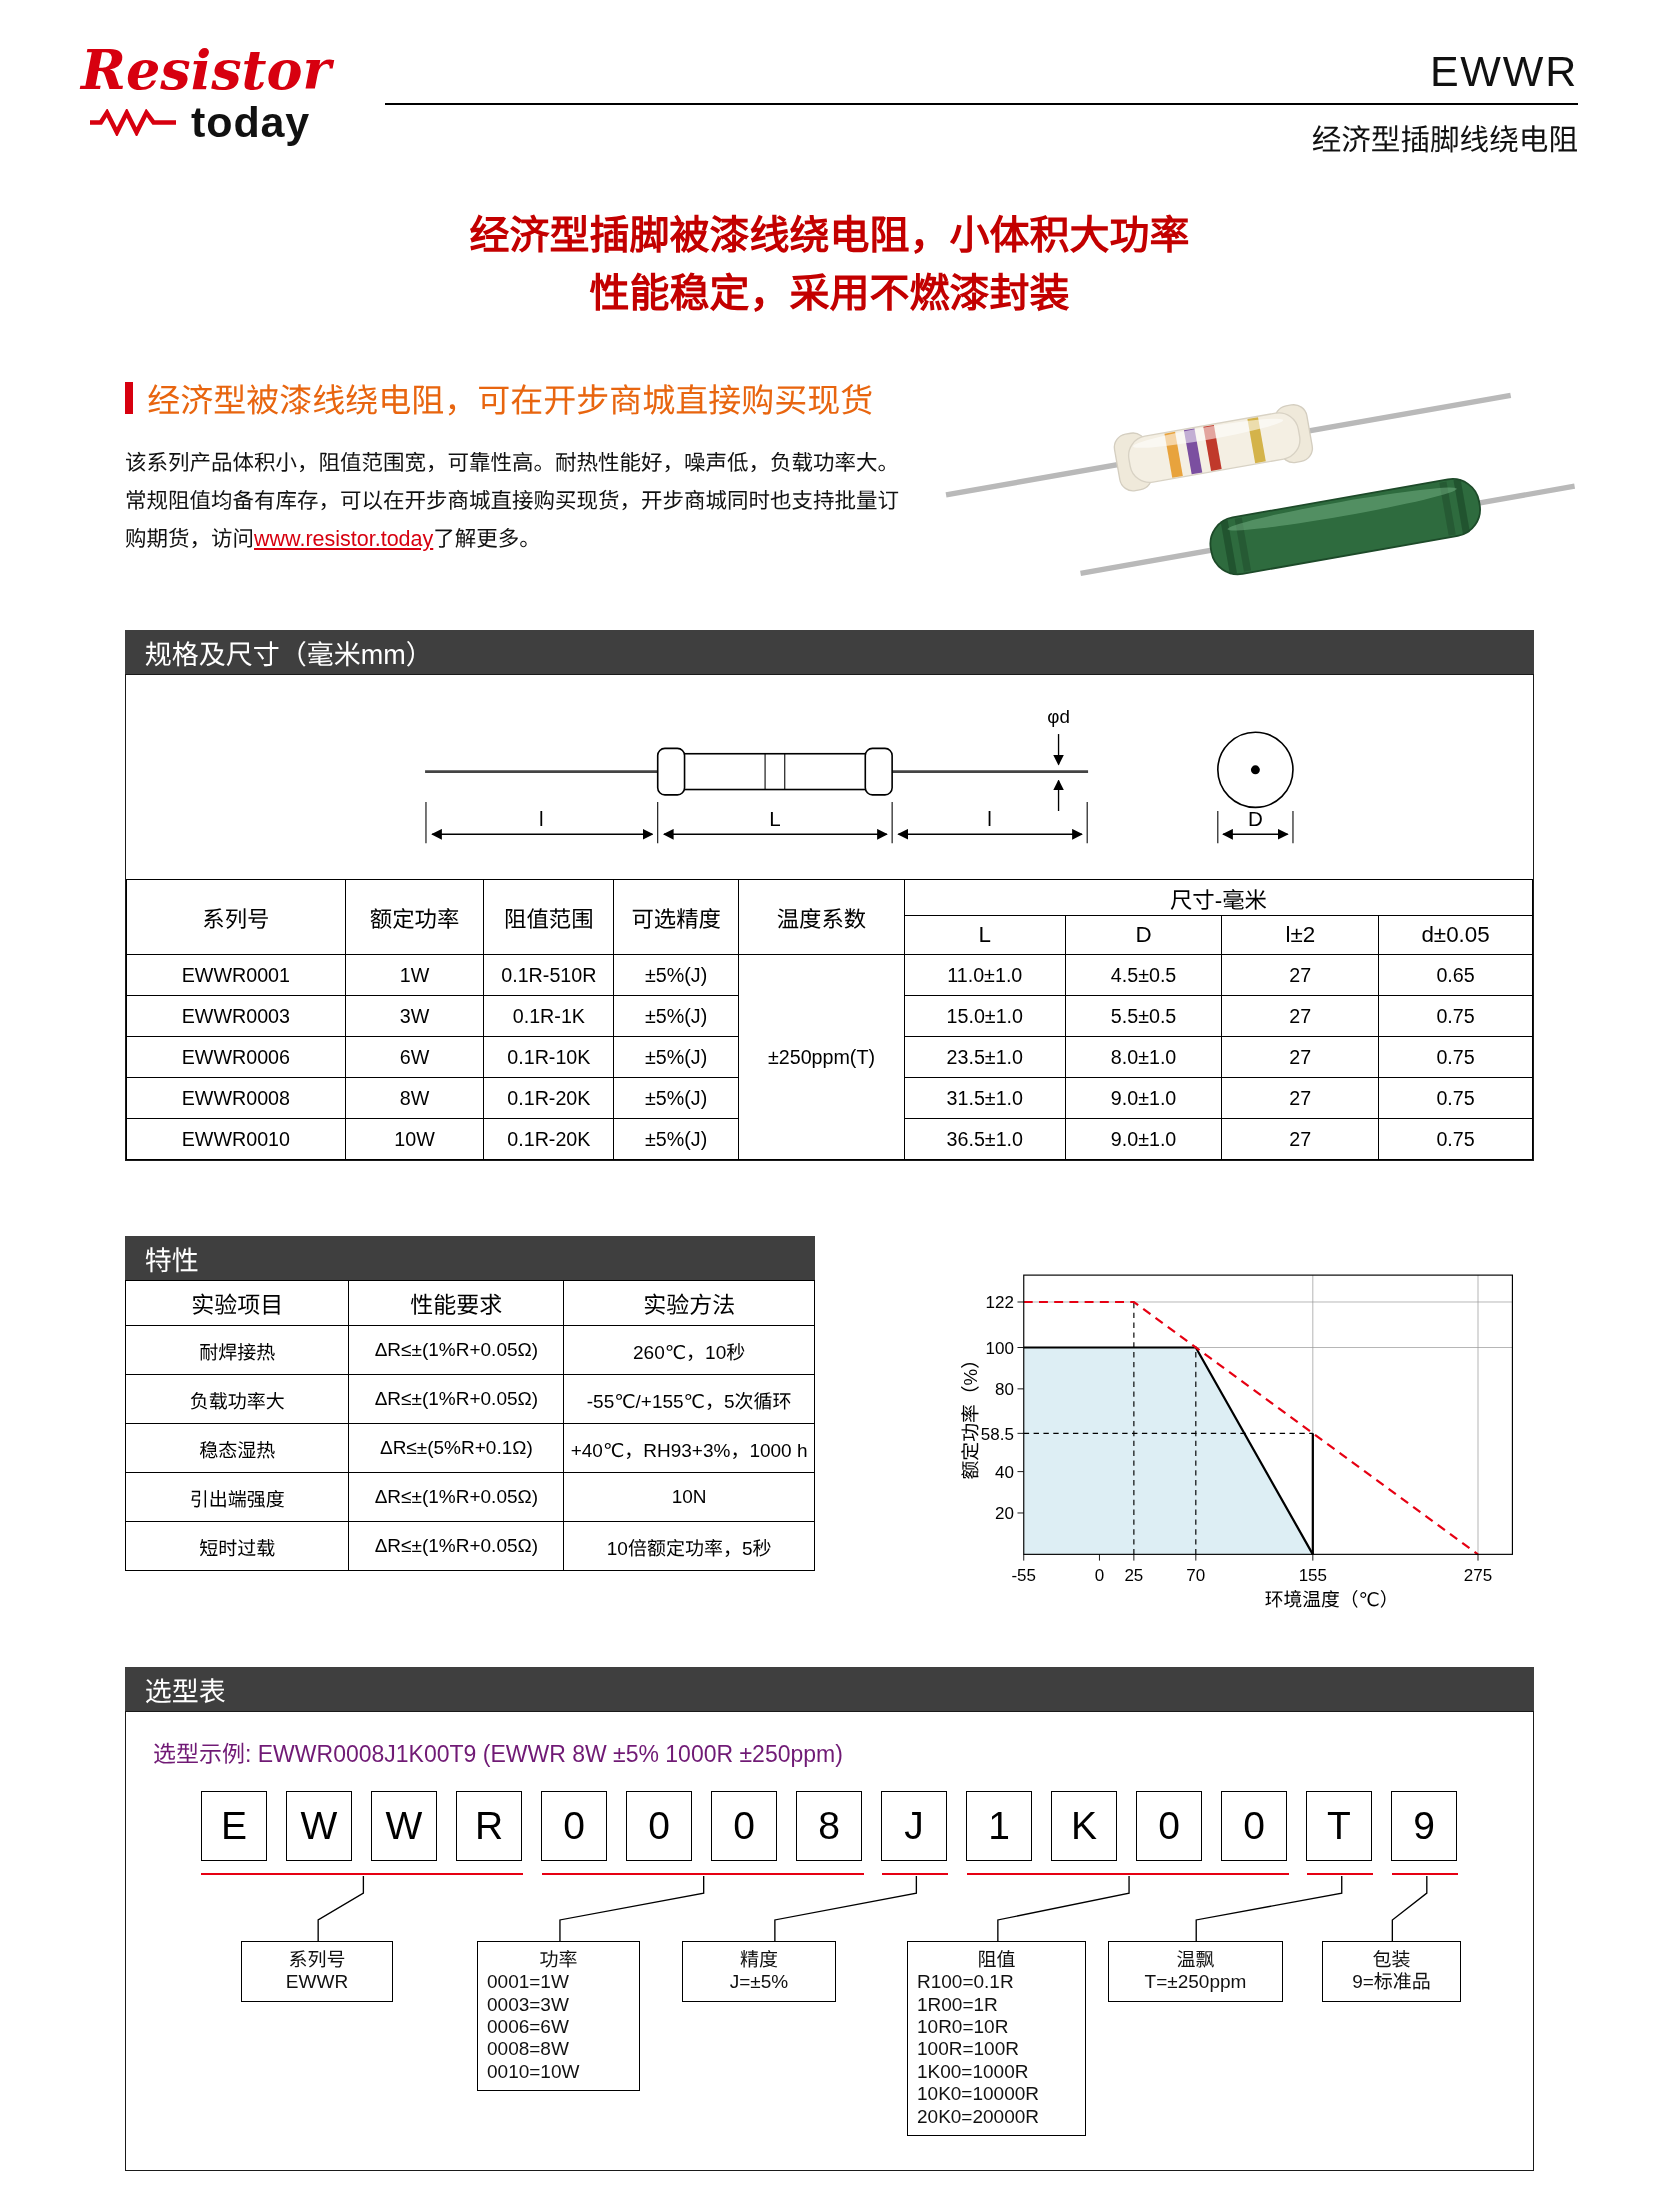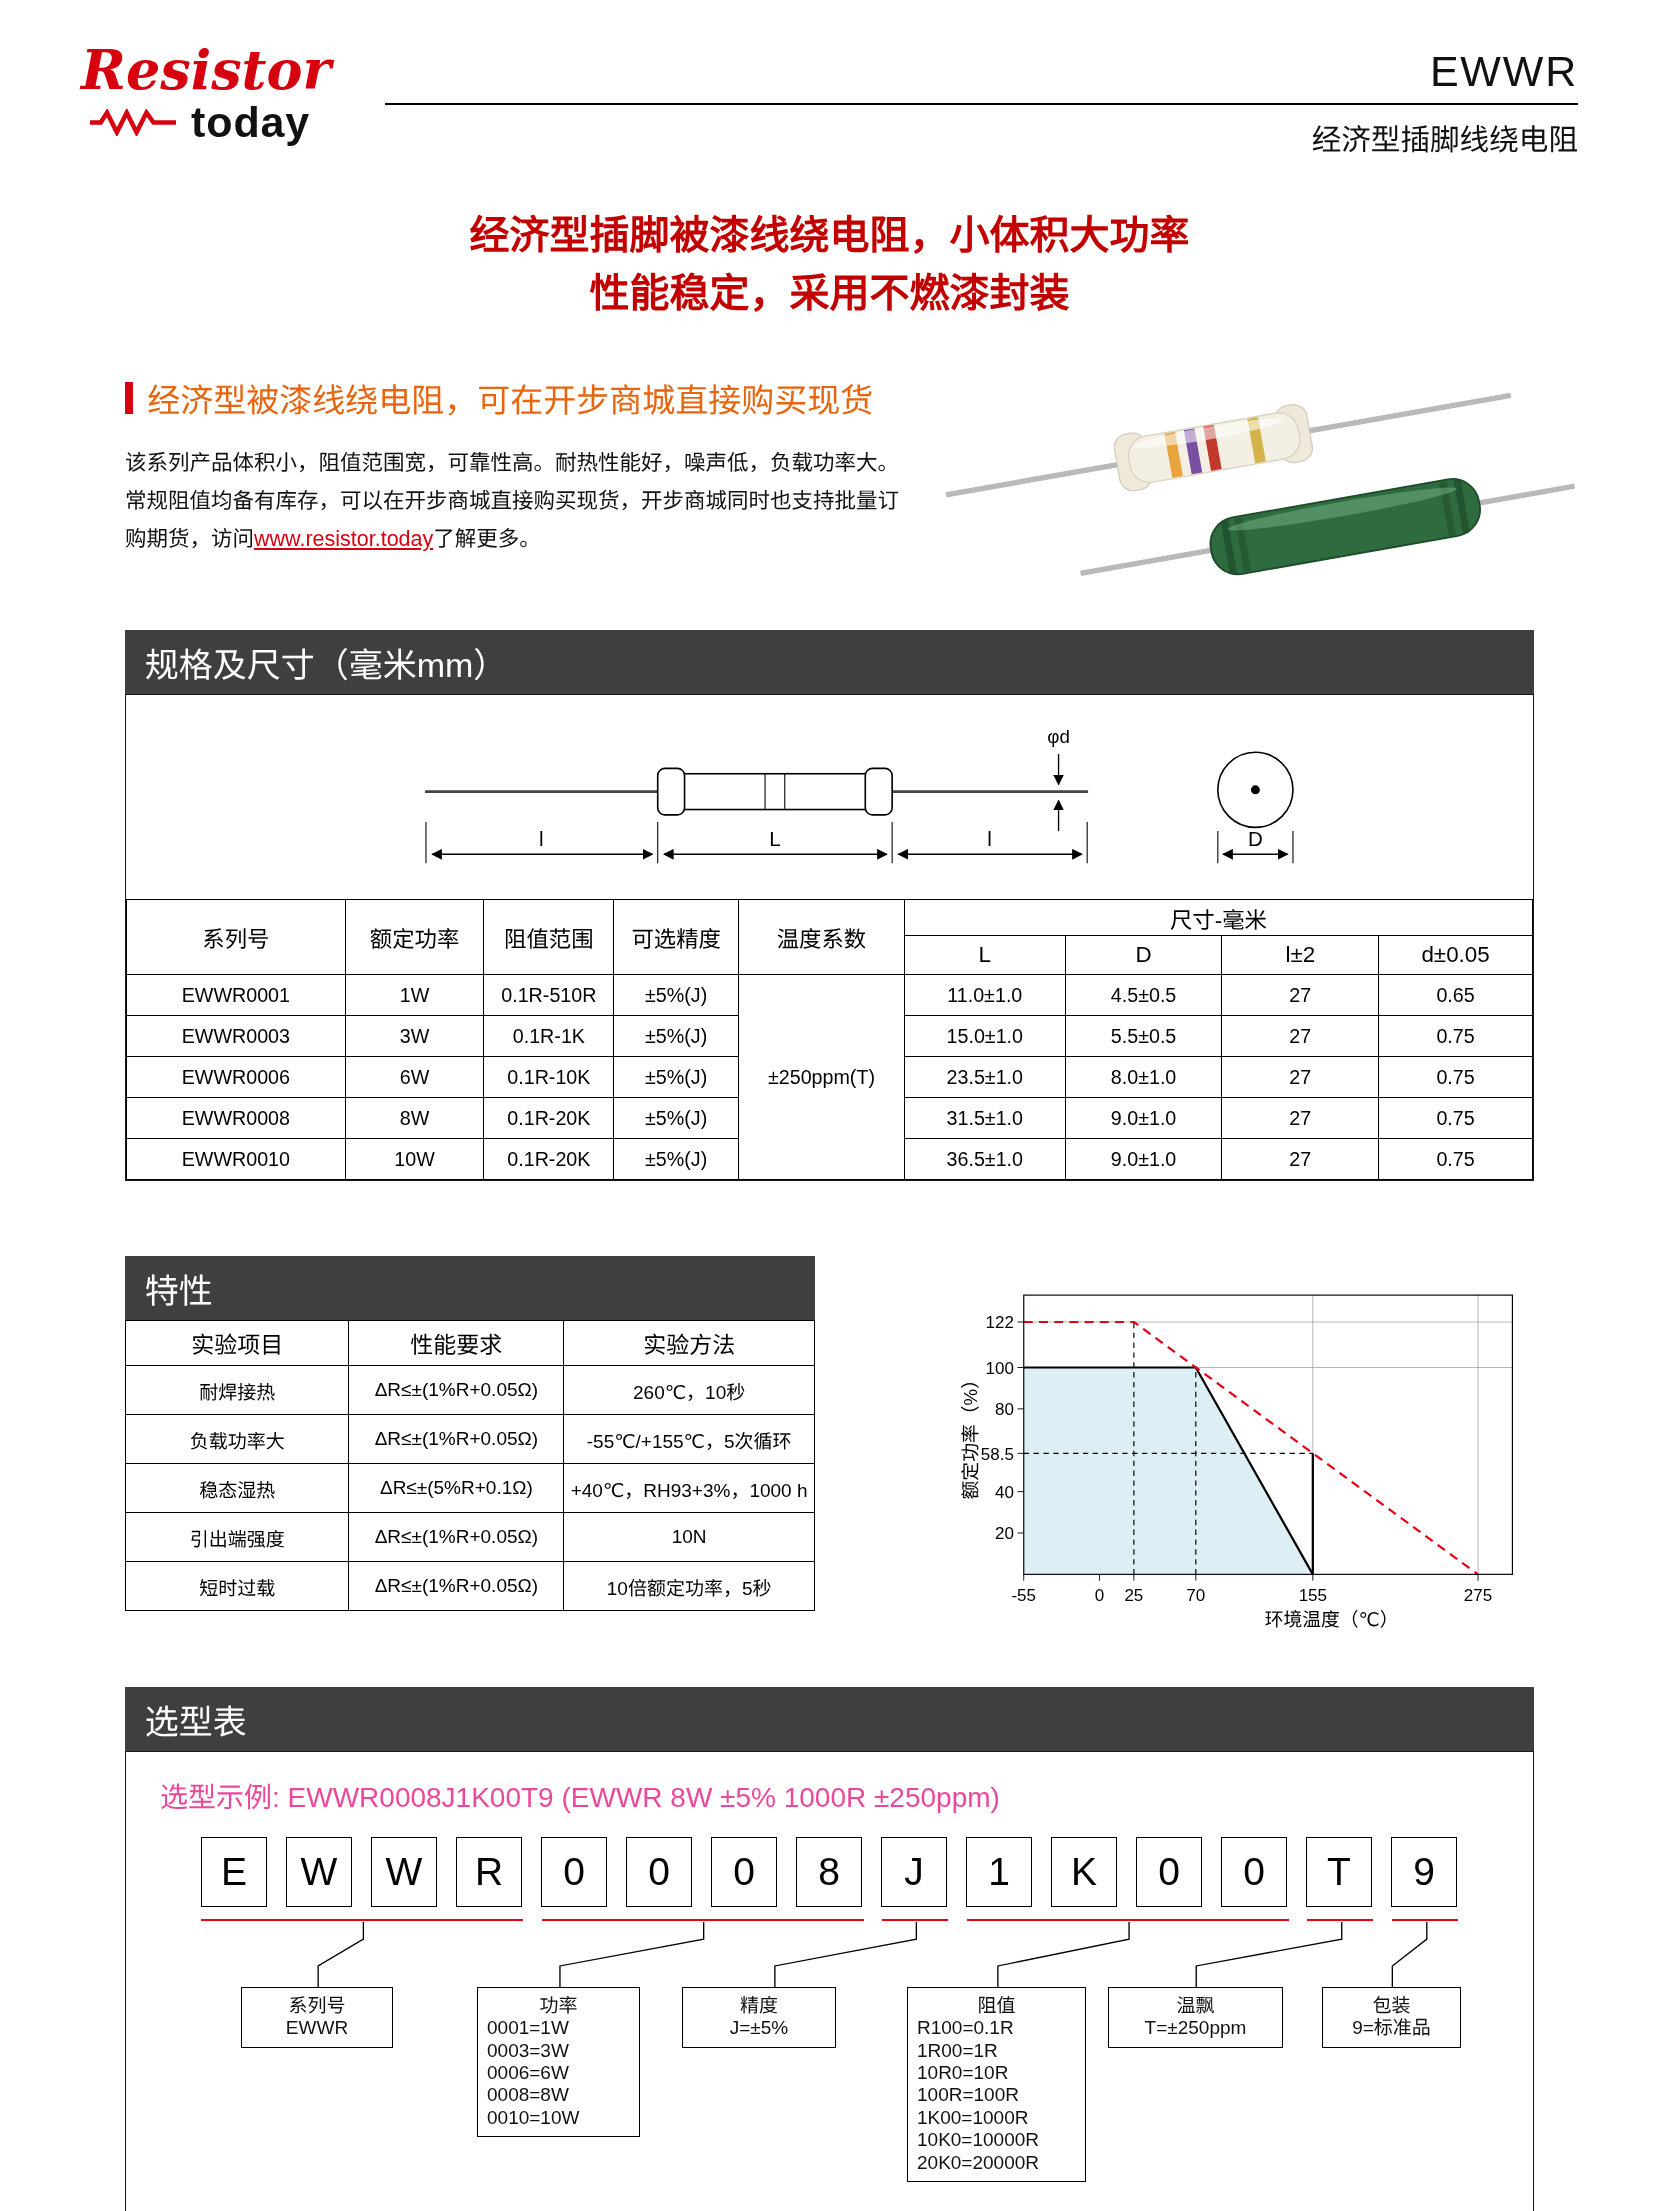--- a/index.html
+++ b/index.html
@@ -28,21 +28,21 @@
   .intro{position:relative;margin:52px 81px 0 125px;height:226px}
   .intro-heading{display:flex;align-items:center;gap:14.3px}
   .intro-bar{width:8px;height:32px;background:var(--brand-red,#d7000f)}
   .intro-heading-text{font-size:33px;color:var(--orange,#e8650f)}
   .intro-body{margin-top:21.5px;width:779px;font-size:21.5px;line-height:1.78;color:#111}
   .intro-link{color:var(--brand-red,#d7000f);text-decoration:underline;cursor:pointer}
   .illustration{position:absolute;right:0;top:-23px;width:654px;height:242px}
 
   
   .section{margin:0 125px}
-  .section-bar{background:var(--bar-dark,#3f3f3f);color:#fff;font-size:34px;height:64px;
+  .section-bar{background:var(--bar-dark,#3f3f3f);color:#fff;font-size:27px;height:44px;
     display:flex;align-items:center;padding:0 19.7px}
   .section-box{border:1.8px solid #1a1a1a;background:#fff}
 
   
   .spec{margin-top:30px}
   .dim-diagram{display:block;width:100%;height:204px}
   table{border-collapse:collapse;width:100%}
   .spec-table th,.spec-table td{border:0.9px solid #000;text-align:center;font-weight:400}
   .spec-table th{font-size:22.4px}
   .spec-table thead tr:first-child th{height:36px}
@@ -52,21 +52,21 @@
   
   .char-row{margin:75px 125px 0 125px;display:flex;align-items:flex-start}
   .char-col{width:690px}
   .char-table th{border:0.9px solid #000;font-size:23px;height:45px;font-weight:400;text-align:center}
   .char-table td{border:0.9px solid #000;font-size:19px;height:49px;text-align:center;padding:0 5.4px}
   .chart-wrap{margin-left:auto;margin-top:23px;width:573px;height:358px}
 
   
   .select{margin-top:50px}
   .select-box{padding:23px 0 19.7px 0}
-  .select-example{font-size:28px;margin-left:34px;color:#ec4899}
+  .select-example{font-size:23px;margin-left:27px;color:#701a75}
   #select-diagram{position:relative;height:360px;margin-top:21.5px}
   #code-row{display:flex;gap:19px;padding-left:75px}
   .code-box{width:66px;height:70px;border:1.8px solid #000;font-size:39px;
     display:flex;align-items:center;justify-content:center;background:#fff}
   .red-seg{position:absolute;height:2.7px;background:var(--chart-red,#e60012)}
   #connector-svg{position:absolute;left:0;top:0;width:100%;height:100%;pointer-events:none}
   .map-label{position:absolute;border:1.8px solid #000;background:#fff;padding:7.2px 9px;
     font-size:19px;line-height:22.4px;color:#111}
   .map-title{text-align:center}
   .map-line{text-align:left}

